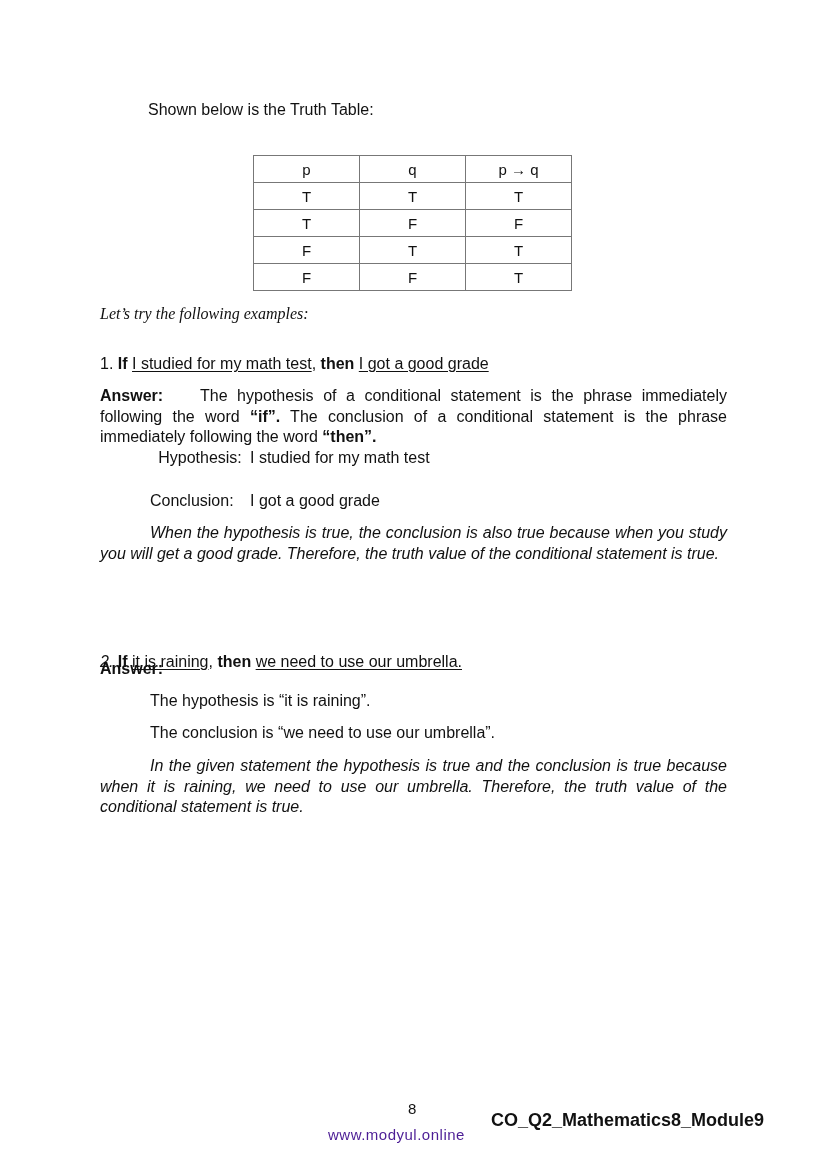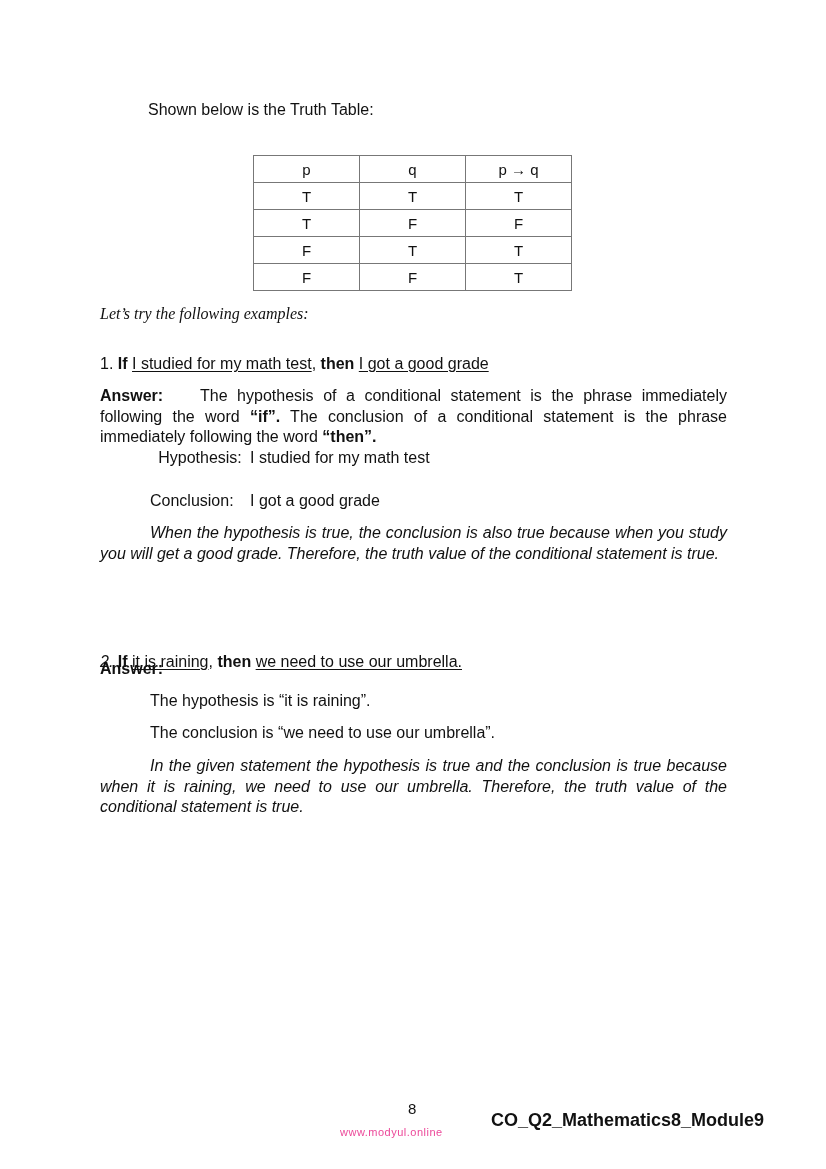--- a/index.html
+++ b/index.html
@@ -10,21 +10,21 @@
   .ind { position: absolute; left: 150px; white-space: nowrap; line-height: 20px; }
   .i { font-style: italic; }
   .b { font-weight: bold; }
   .u { text-decoration: underline; text-underline-offset: 2px; }
   table.tt { position: absolute; left: 253px; top: 155px; border-collapse: collapse; }
   table.tt td { border: 1px solid #777; width: 105px; height: 26px; text-align: center; font-size: 15px; padding: 0; vertical-align: middle; }
   .tab { display: inline-block; width: 100px; }
   .label-col { display: inline-block; width: 100px; }
   .footer-num { position: absolute; left: 408px; top: 1100px; font-size: 15px; }
   .footer-code { position: absolute; left: 491px; top: 1110px; font-size: 18px; font-weight: bold; }
-  .watermark { position: absolute; left: 340px; top: 1126px; font-size: 11px; color: #ec4899; letter-spacing: 0.5px; }
+  .watermark { position: absolute; left: 328px; top: 1126px; font-size: 15px; color: #4c1d95; letter-spacing: 0.5px; }
 </style>
 </head>
 <body>
 
 <div class="line" style="top:100px;margin-left:48px;">Shown below is the Truth Table:</div>
 
 <table class="tt">
   <tbody>
       <tr>
     <td>p</td>

